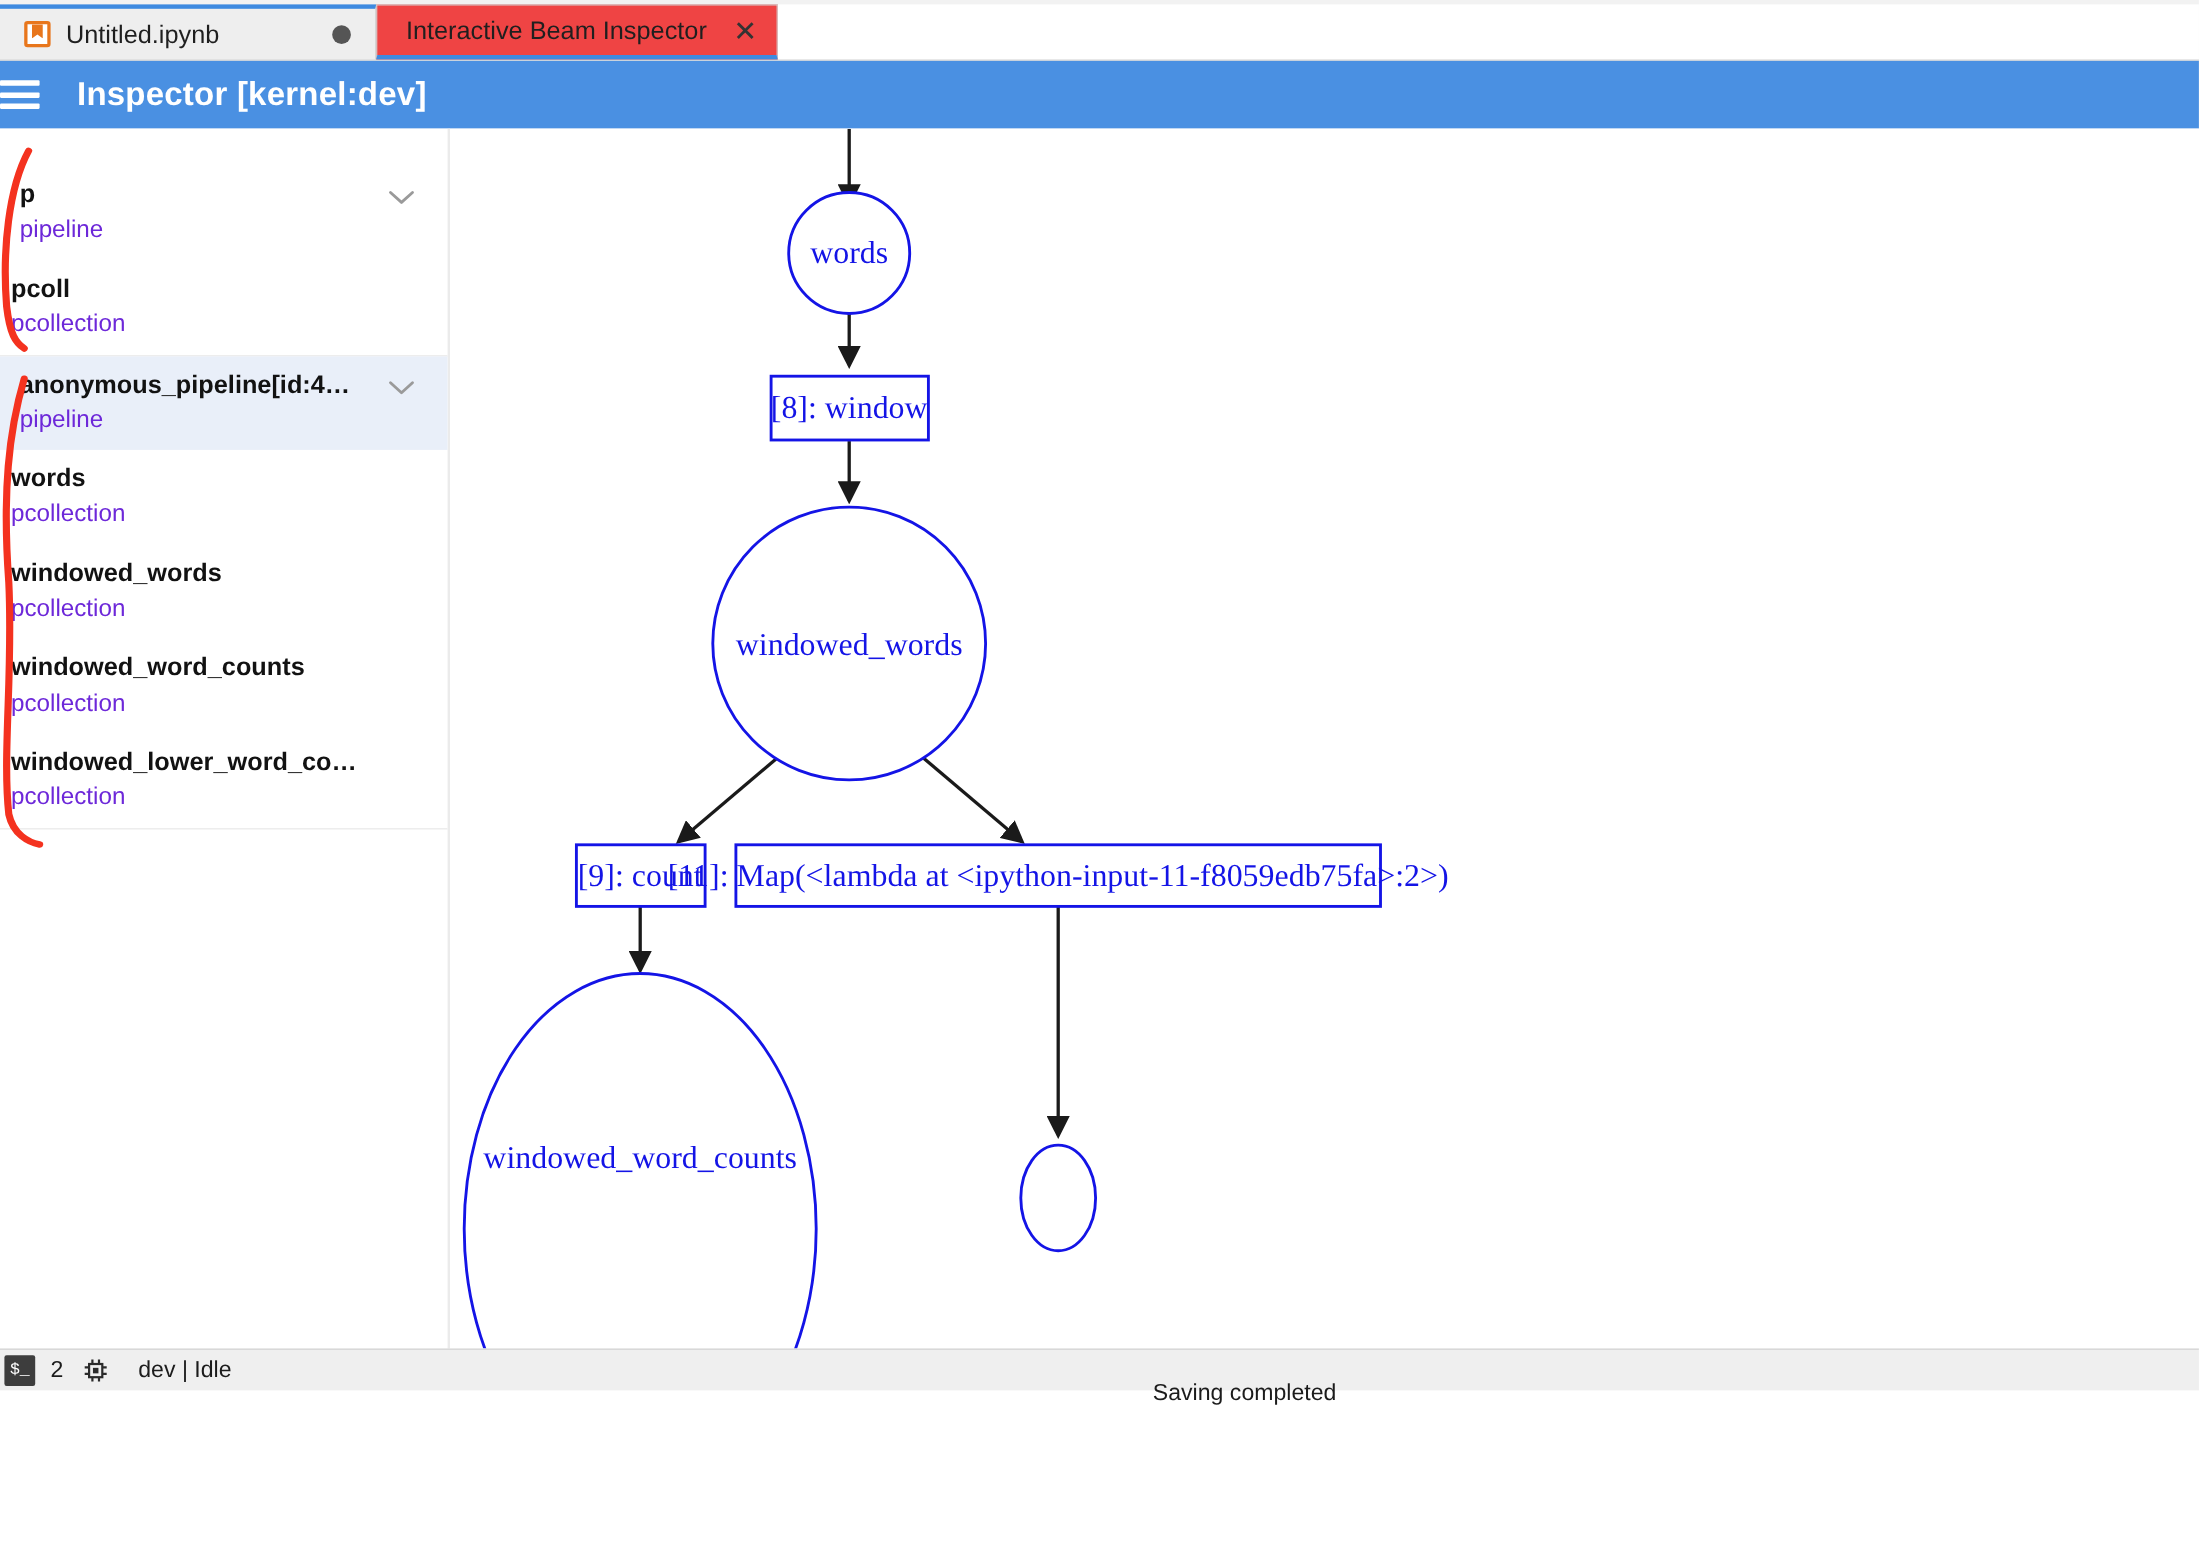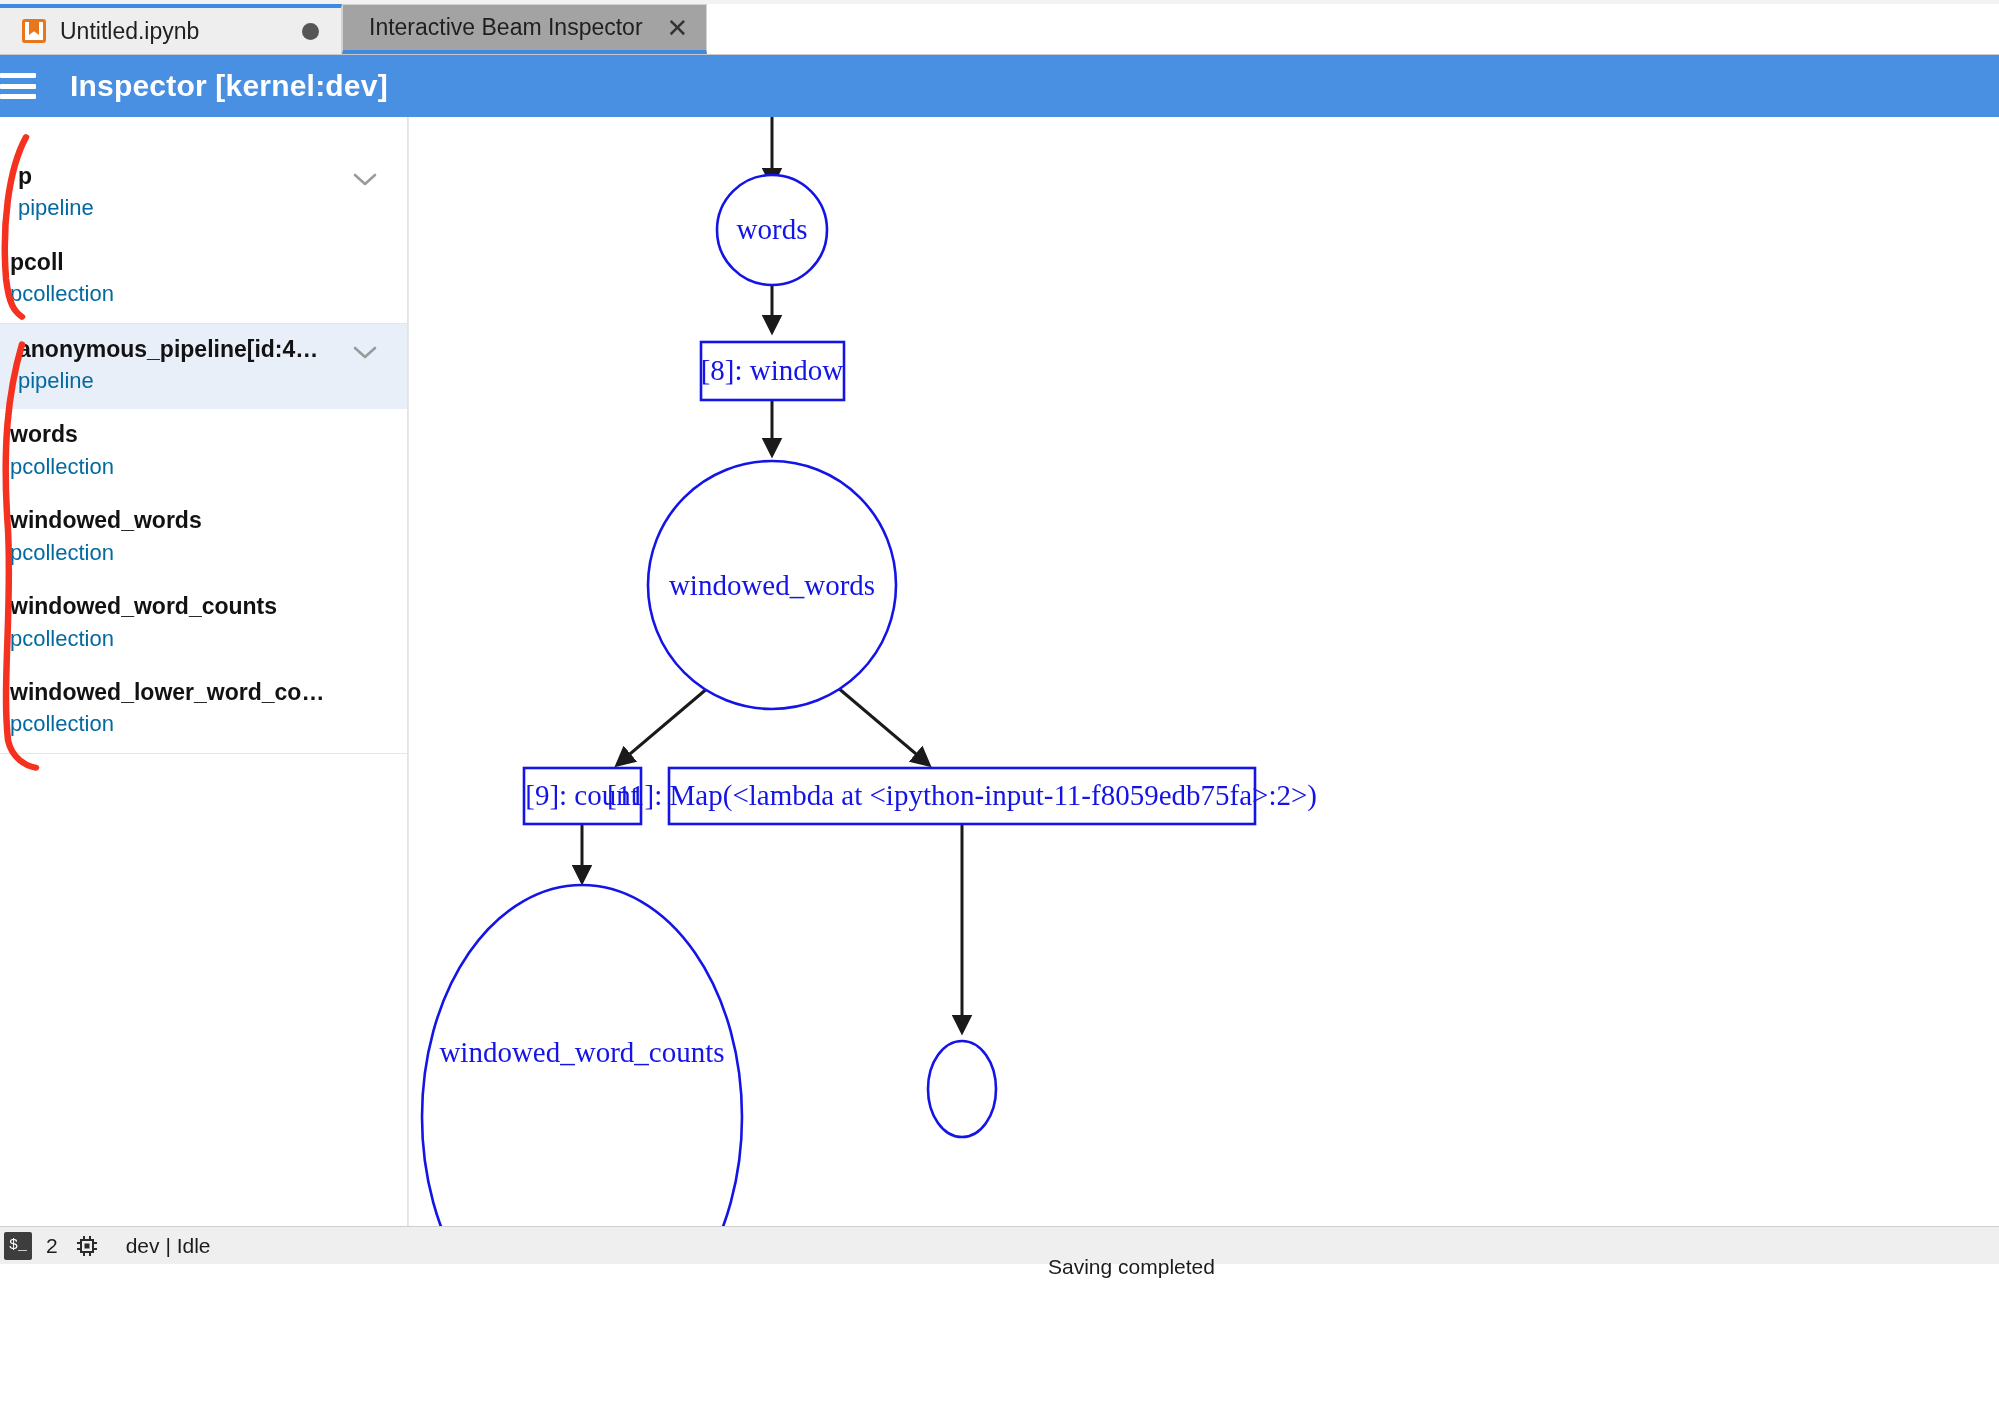--- a/index.html
+++ b/index.html
@@ -44,21 +44,21 @@
     border-right: 1px solid #d2d2d2;
     white-space: nowrap;
   }
   .tab.inactive {
     background: #eeeeee;
     border-top: 4px solid #3e8ae0;
     min-width: 342px;
     justify-content: flex-start;
   }
   .tab.active {
-    background: #a3a3a3;
+    background: #ef4444;
     border-top: 1px solid #d2d2d2;
     border-left: 1px solid #d2d2d2;
     border-bottom: 4px solid #3e8ae0;
     min-width: 255px;
     justify-content: center;
     padding: 0 18px 0 26px;
   }
   .nb-icon {
     width: 24px; height: 24px;
     border: 3px solid #e8761c;
@@ -153,21 +153,21 @@
     font-weight: 700;
     color: #121212;
     line-height: 1.32;
     white-space: nowrap;
     overflow: hidden;
     text-overflow: ellipsis;
     padding-right: 44px;
   }
   .sb-type {
     font-size: 22px;
-    color: #0369a1;
+    color: #6d28d9;
     line-height: 1.34;
     margin-top: 2px;
   }
   .chevron {
     position: absolute;
     right: 30px;
     top: 22px;
     width: 24px; height: 14px;
   }
   .chevron svg { display: block; }

